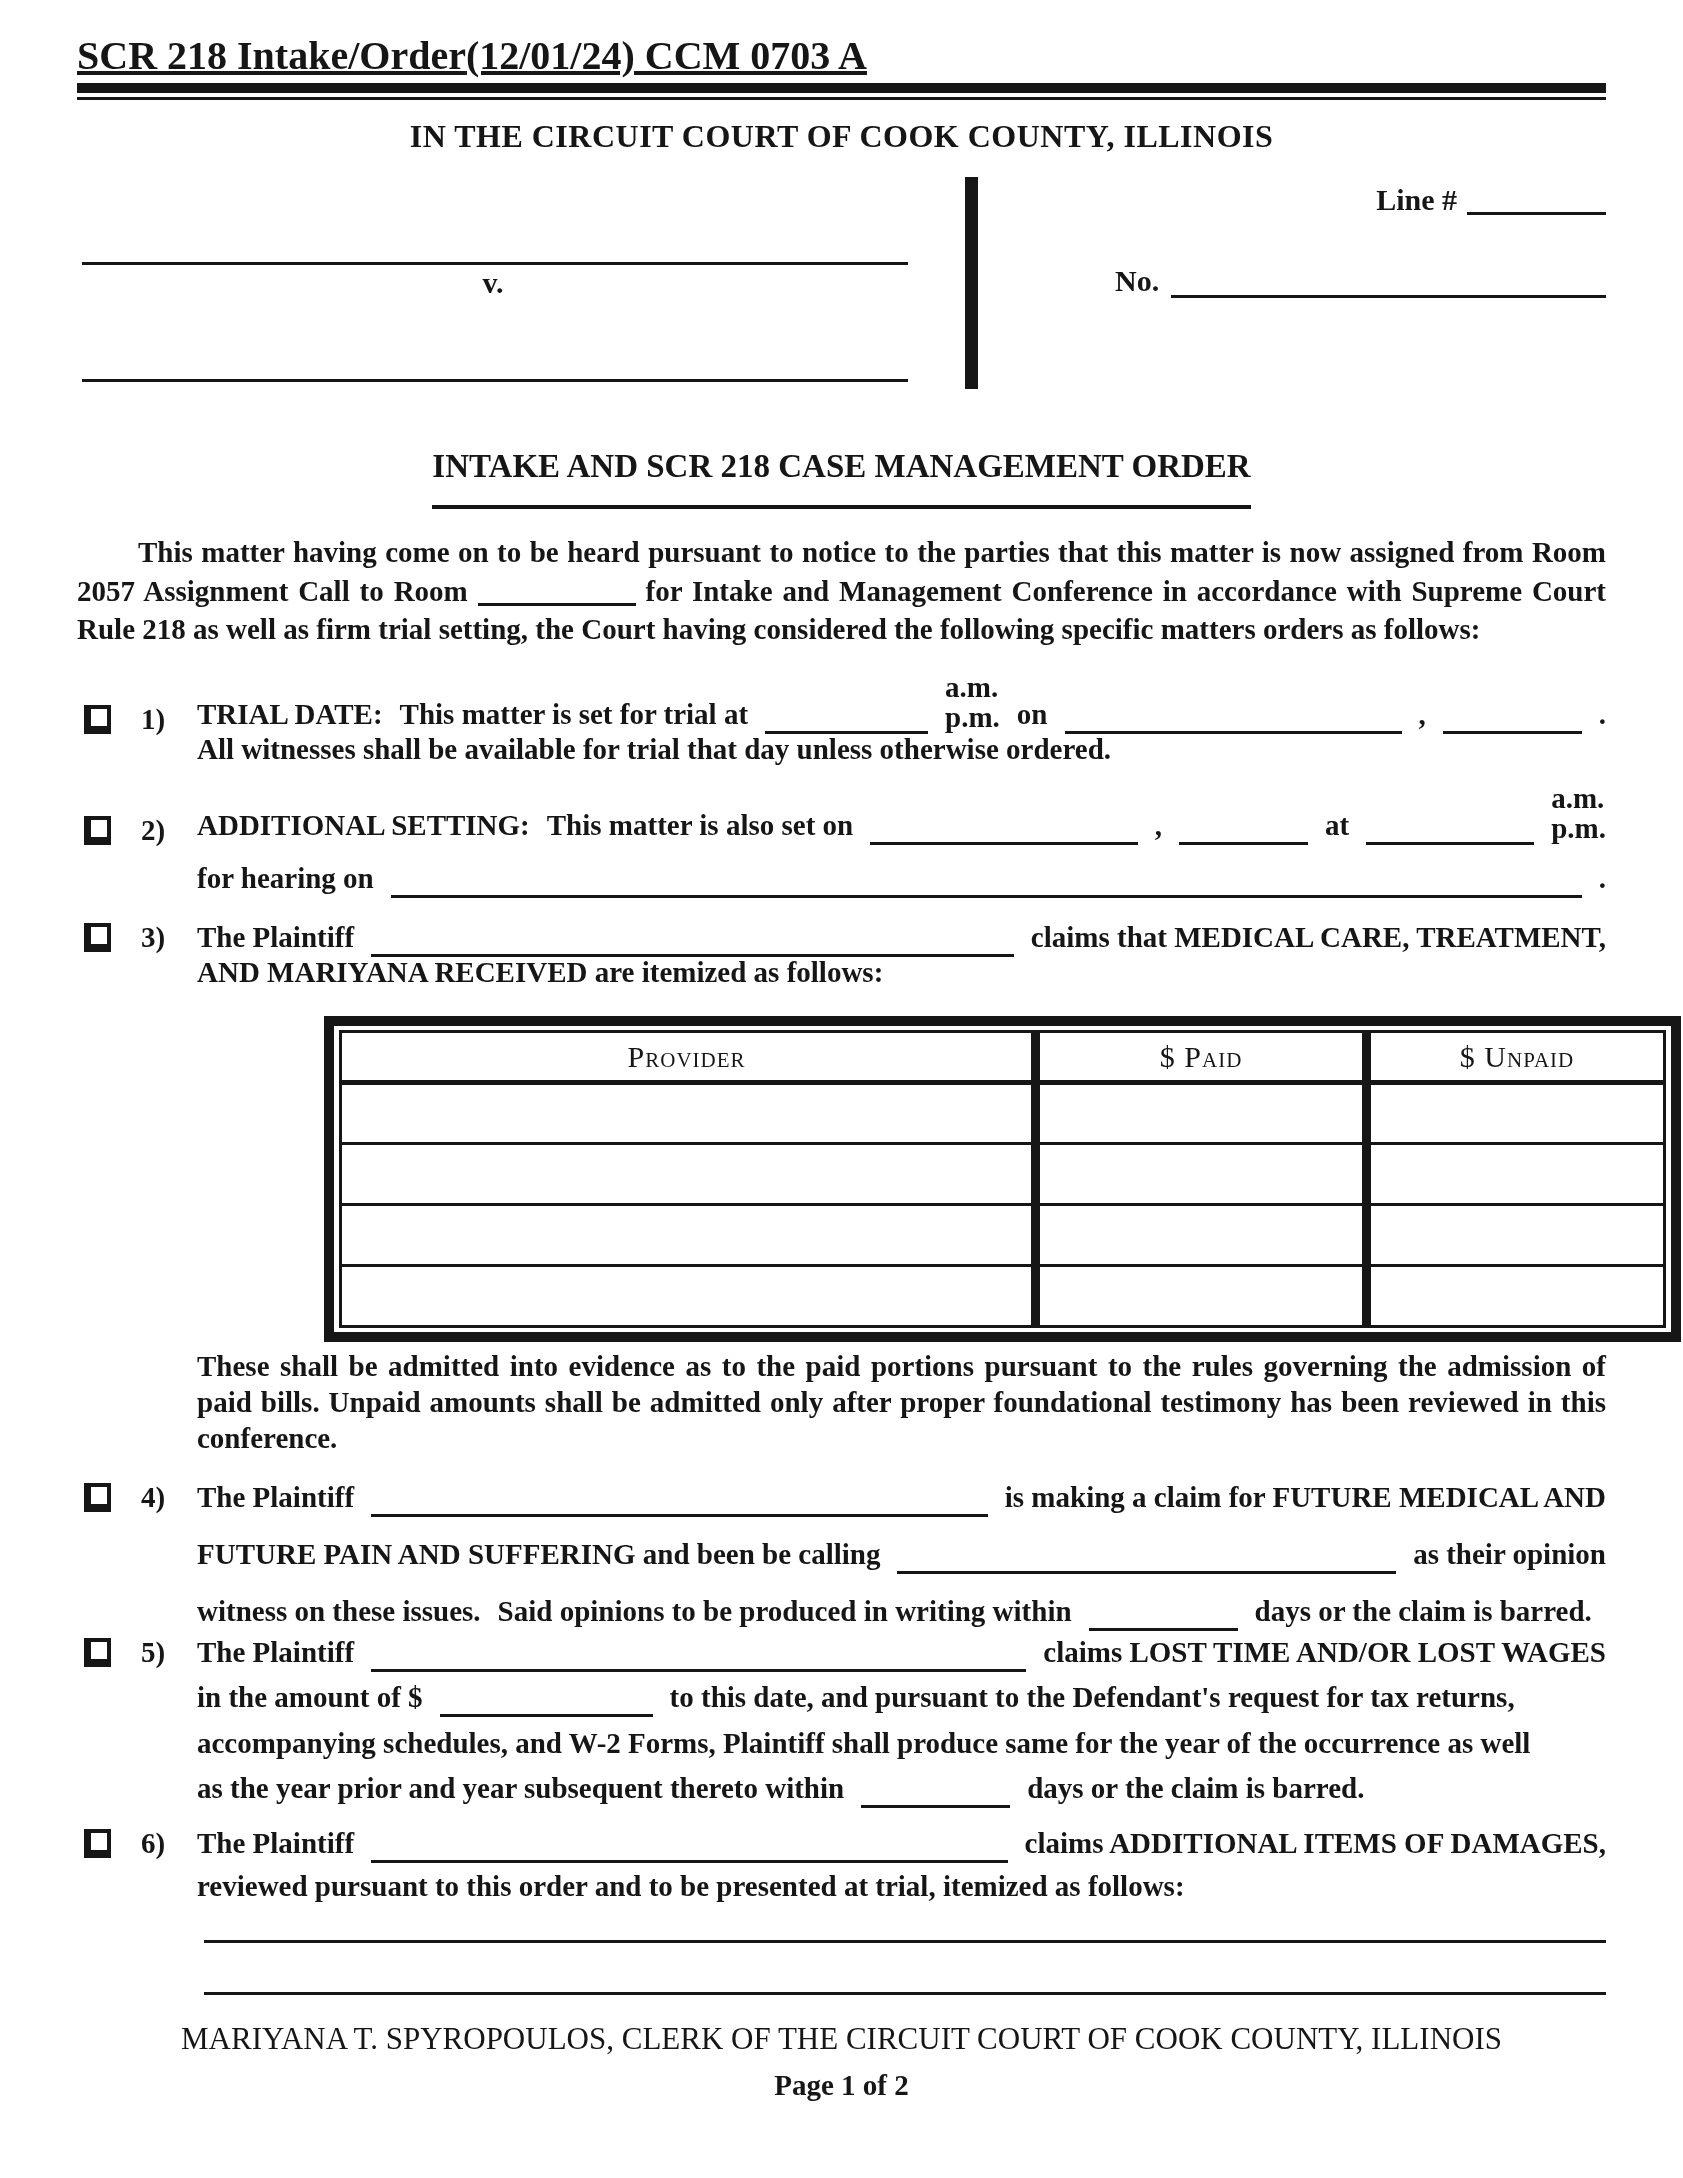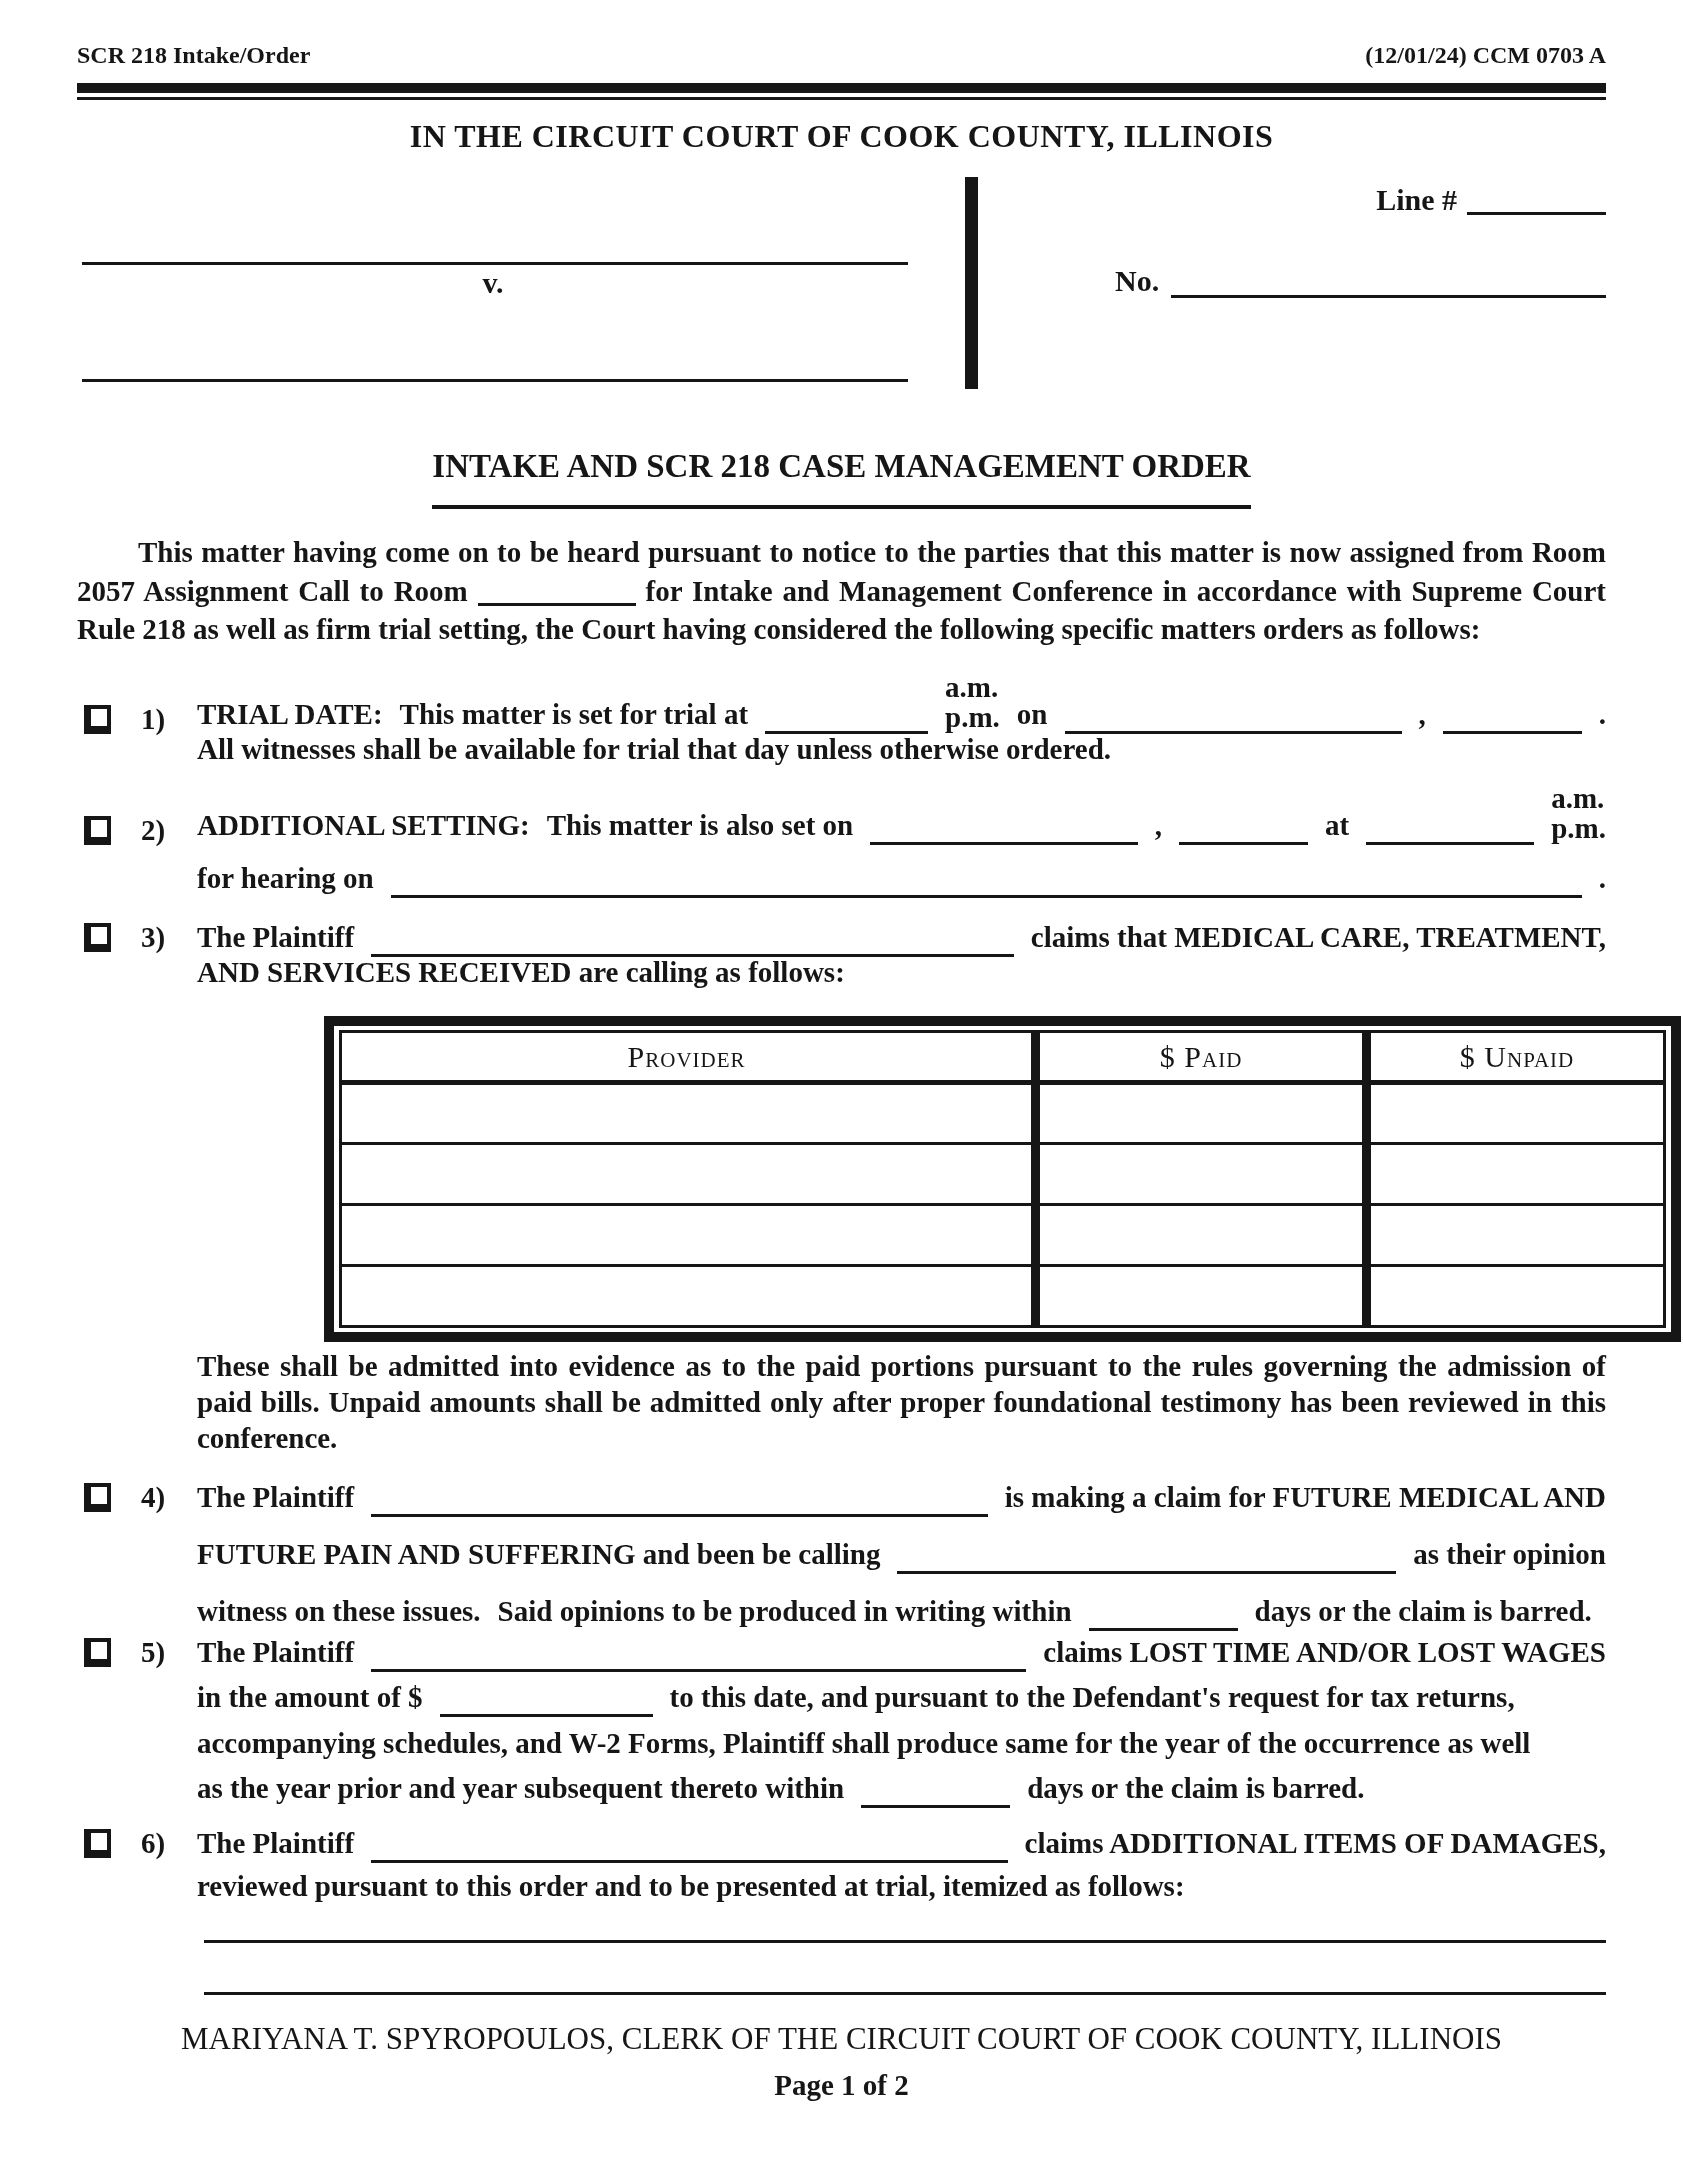--- a/index.html
+++ b/index.html
@@ -7,21 +7,21 @@
   html,body { background:#e8e8e8; }
   .page {
     position:relative; width:1683px; height:2178px; margin:0 auto;
     background:var(--paper); color:var(--ink);
     font-family:"Liberation Serif","DejaVu Serif",serif;
     font-weight:700; font-size:29px; overflow:hidden;
     padding:38px 77px 0 77px;
   }
   .t { white-space:nowrap; }
   
-  .hdr-row { display:flex; justify-content:space-between; font-size:24px; line-height:35px; }
+  .hdr-row { display:flex; justify-content:flex-start; font-size:40px; line-height:35px;text-decoration:underline; }
   .rule-thick { margin-top:10px; height:10px; background:var(--ink); }
   .rule-thin  { margin-top:4px; height:3px; background:var(--ink); }
   .court-title { margin-top:18px; text-align:center; font-size:32px; line-height:37px; letter-spacing:0.5px; }
   
   .caption { position:relative; height:277px; margin-top:8px; }
   .cap-line { position:absolute; left:5px; width:826px; border-bottom:3px solid var(--ink); height:0; }
   .cap-line1 { top:99px; } .cap-line2 { top:216px; }
   .cap-v { position:absolute; left:0; top:103px; width:832px; text-align:center; font-size:30px; }
   .cap-bar { position:absolute; left:888px; top:14px; width:13px; height:212px; background:var(--ink); }
   .cap-lineno { position:absolute; right:0; top:20px; display:flex; align-items:center; column-gap:10px; font-size:30px; line-height:34px; }
@@ -155,21 +155,21 @@
 
   <div class="item mt24">
     <div class="cbcol"><span class="cb"></span></div>
     <div class="numcol">3)</div>
     <div class="ibody">
       <div class="iline">
         <span class="t">The Plaintiff</span>
         <span class="bl bgrow"></span>
         <span class="t">claims that MEDICAL CARE, TREATMENT,</span>
       </div>
-      <div class="pline">AND SERVICES RECEIVED are calling as follows:</div>
+      <div class="pline">AND MARIYANA RECEIVED are itemized as follows:</div>
 
       <div class="tblwrap">
         <table>
           <colgroup>
               <col style="width:52.5%">
               <col style="width:25%">
               <col style="width:22.5%">
             </colgroup>
           <thead>
             <tr>

